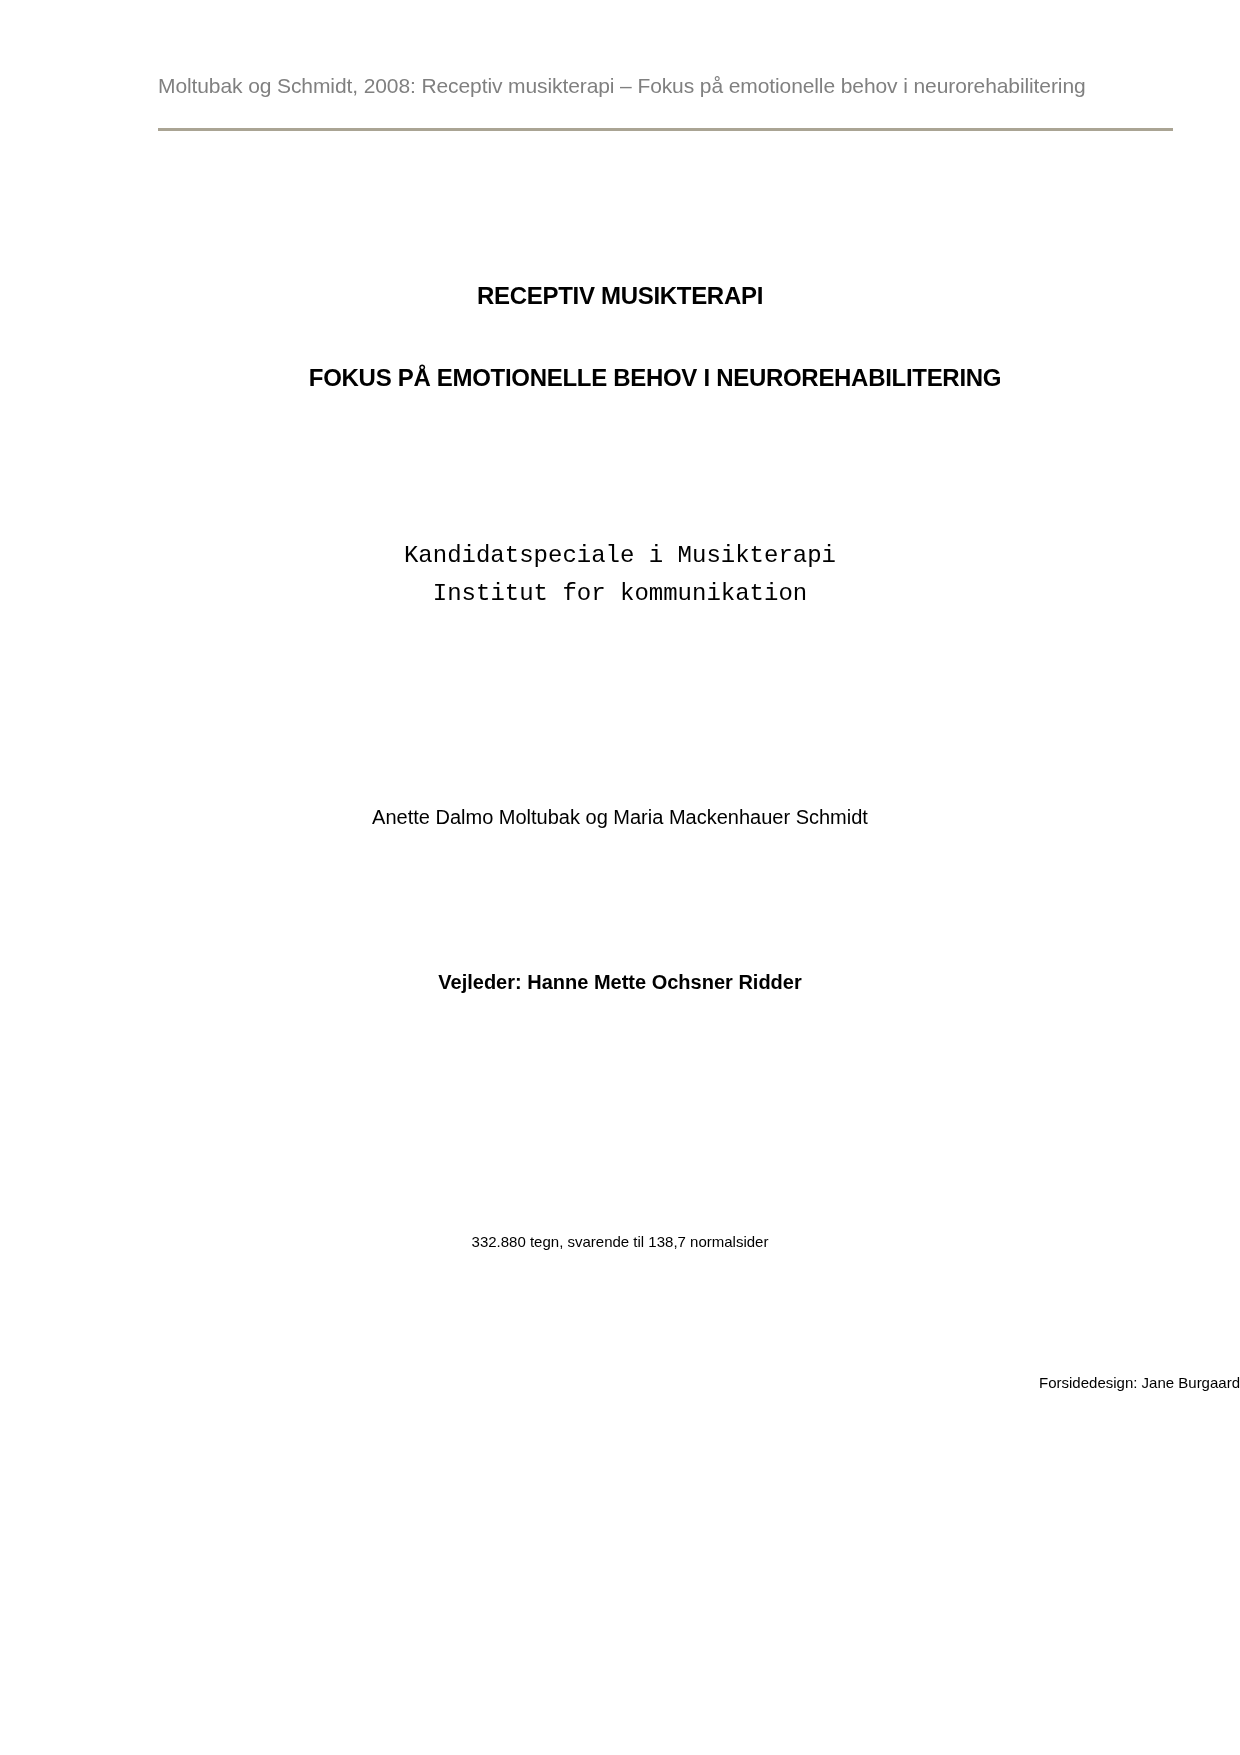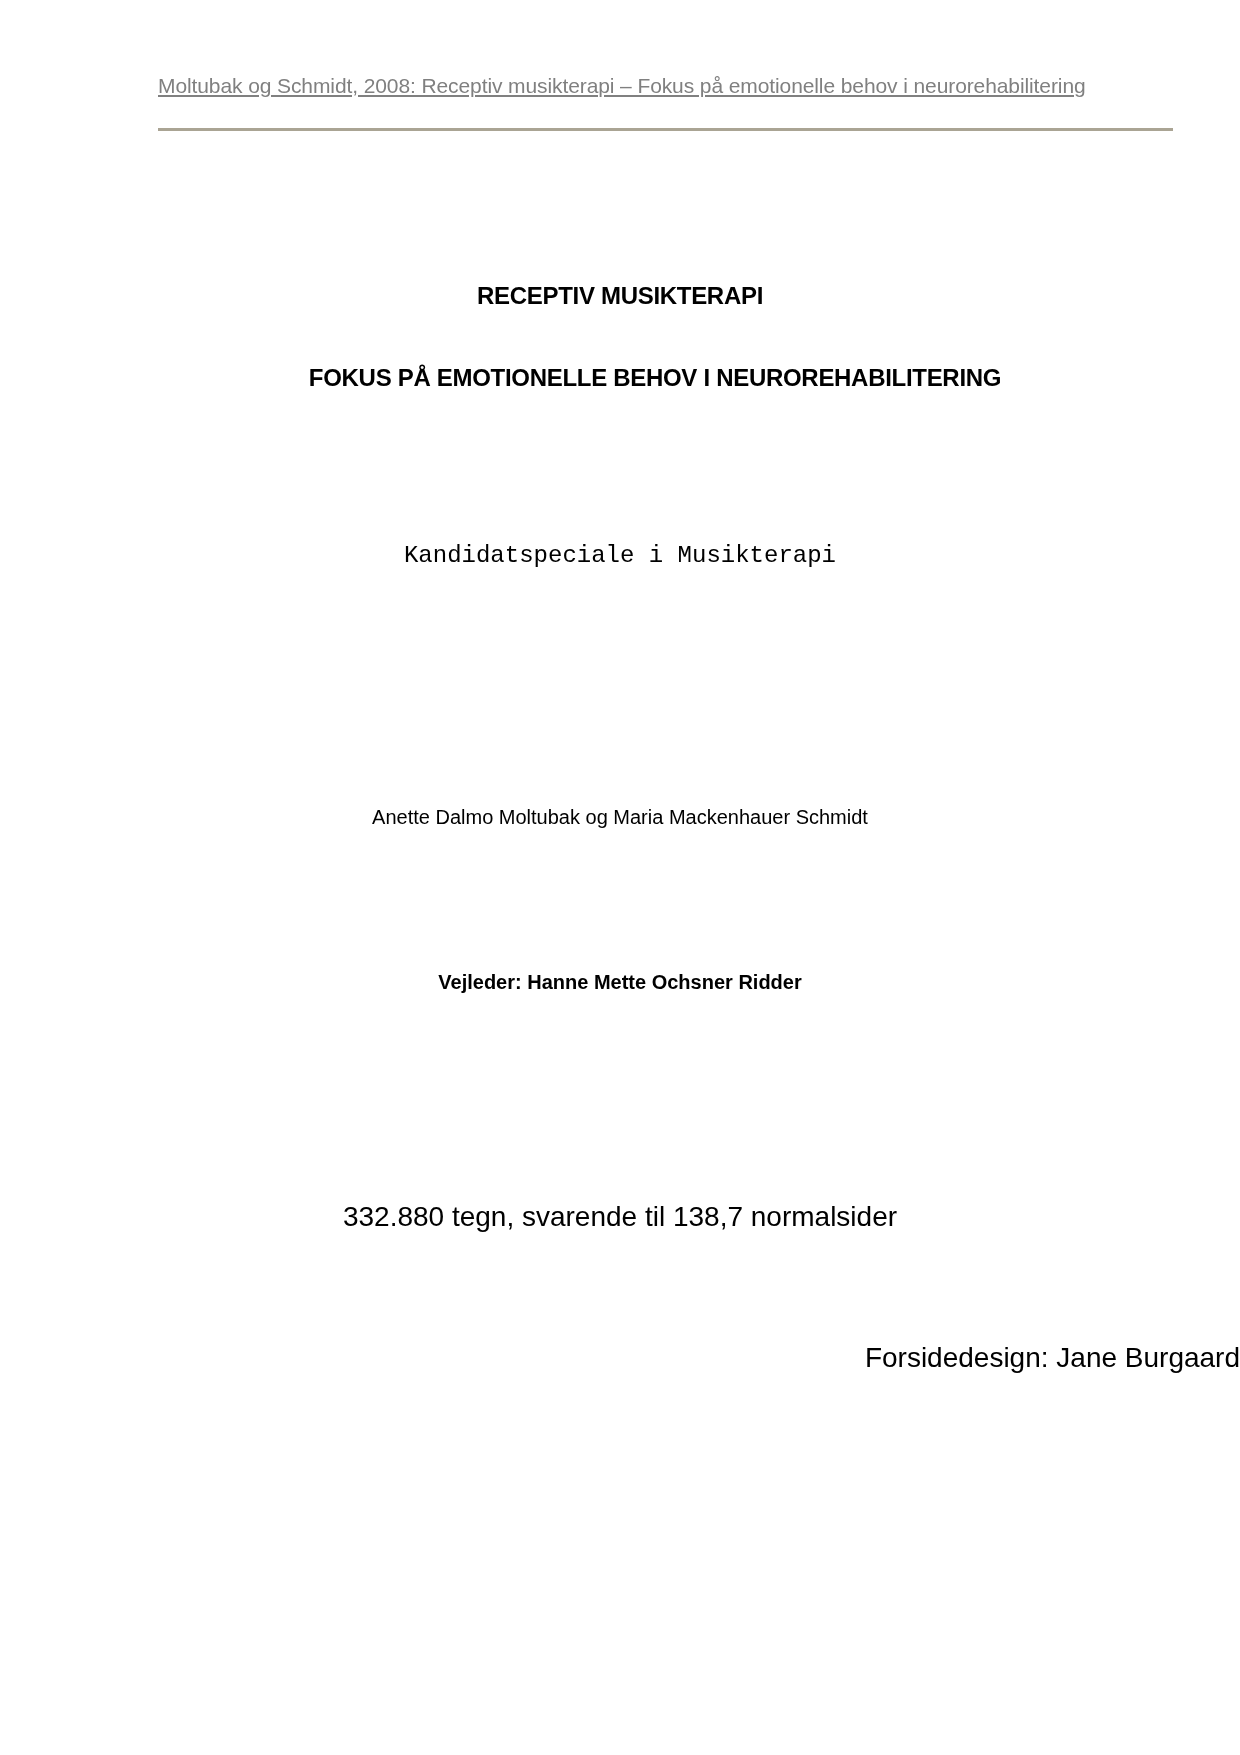--- a/index.html
+++ b/index.html
@@ -1,41 +1,42 @@
 <!DOCTYPE html>
 <html><head>
   <meta charset="utf-8">
   <style>
     html, body { margin: 0; padding: 0; background: #ffffff; }
     body { width: 1240px; height: 1755px; position: relative; overflow: hidden;
            font-family: "Liberation Sans", "DejaVu Sans", sans-serif; color: #000; }
     .header-text { position: absolute; left: 158px; top: 74px; width: 1015px;
-                   font-size: 21px; color: #808080; white-space: nowrap; letter-spacing: -0.1px; text-decoration: underline; }
+                   font-size: 21px; color: #808080; white-space: nowrap; letter-spacing: -0.1px; }
     .header-rule { position: absolute; left: 158px; top: 128px; width: 1015px; height: 3px;
                    background: #aaa494; }
     .line { position: absolute; left: 0; width: 1240px; text-align: center; white-space: nowrap; }
     .title { font-weight: bold; font-size: 24px; letter-spacing: -0.3px; }
     .body-lg { font-size: 20px; }
-    .body-md { font-size: 28px; }
+    .body-md { font-size: 15px; margin-top: 32px; }
     .center-col { position: absolute; left: 0; width: 1240px; text-align: center; font-family: Liberation Mono, monospace; }
     .center-col div { font-size: 24px; line-height: 38px; }
   </style>
 </head>
 <body>
 
 <div>
   <div class="header-text">Moltubak og Schmidt, 2008: Receptiv musikterapi – Fokus på emotionelle behov i neurorehabilitering</div>
   <div class="header-rule"></div>
 </div>
 
 <div>
   <div class="line title" style="top:282px;">RECEPTIV MUSIKTERAPI</div>
   <div class="line title" style="top:364px;margin-left:35px;">FOKUS PÅ EMOTIONELLE BEHOV I NEUROREHABILITERING</div>
 
   <div class="center-col" style="top:537px;">
     <div>Kandidatspeciale i Musikterapi</div>
+    <div>Institut for kommunikation</div>
   </div>
 
   <div class="line body-lg" style="top:806px;">Anette Dalmo Moltubak og Maria Mackenhauer Schmidt</div>
   <div class="line body-lg" style="top:971px;font-weight:bold;">Vejleder: Hanne Mette Ochsner Ridder</div>
   <div class="line body-md" style="top:1201px;">332.880 tegn, svarende til 138,7 normalsider</div>
   <div class="line body-md" style="top:1342px;text-align:right;">Forsidedesign: Jane Burgaard</div>
 </div>
 
 </body></html>

